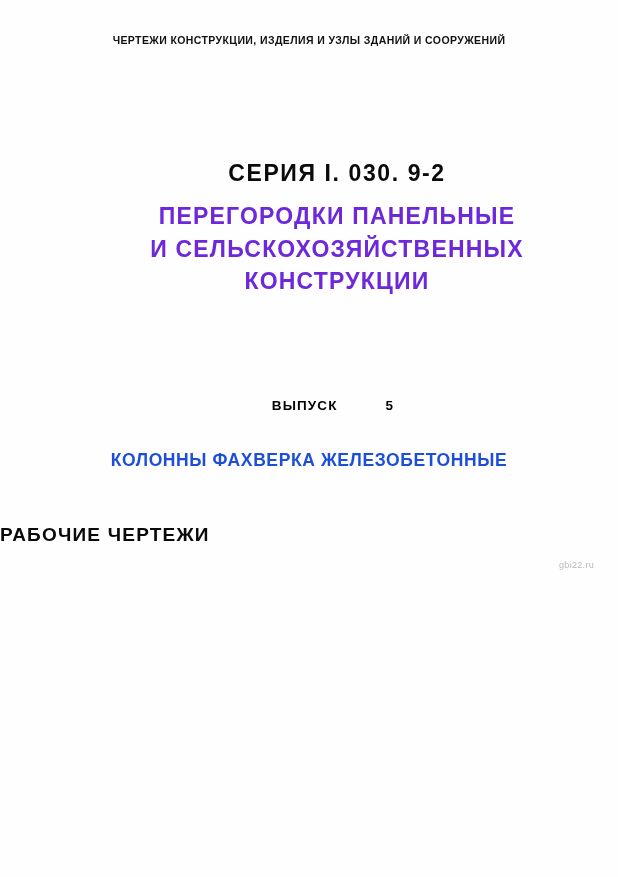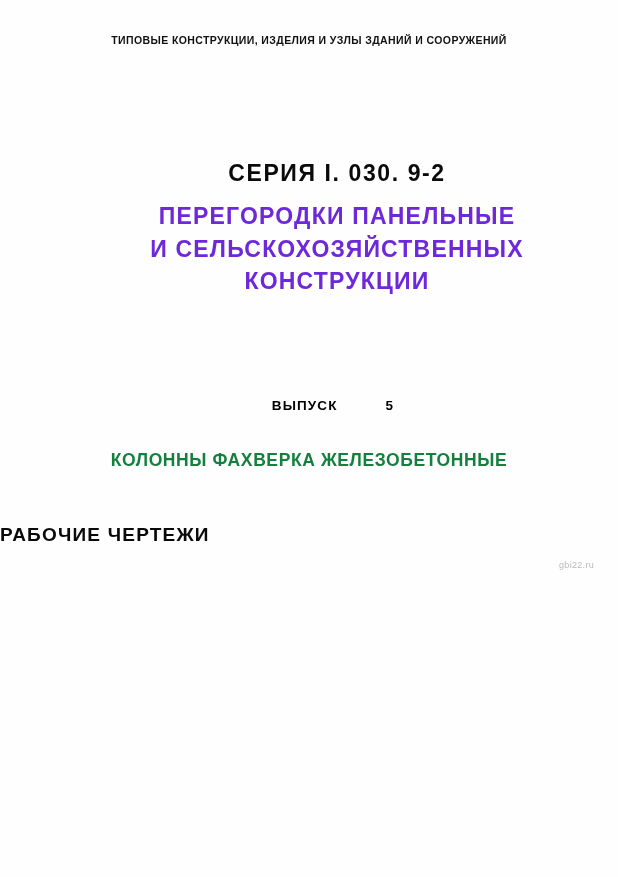--- a/index.html
+++ b/index.html
@@ -79,21 +79,21 @@
   .subject-line {
     position: absolute;
     top: 450px;
     left: 0;
     width: 100%;
     text-align: center;
     font-size: 17.5px;
     font-weight: bold;
     letter-spacing: 0.6px;
     white-space: nowrap;
-    color: #15803d;
+    color: #1d4ed8;
   }
 
   .doc-type-line {
     position: absolute;
     top: 524px;
     left: 0;
     width: 100%;
     text-align: left;
     font-size: 19px;
     font-weight: bold;
@@ -109,21 +109,21 @@
     color: #b9b9b9;
     letter-spacing: 0.3px;
     text-align: center;
   }
 </style>
 </head>
 <body>
 
 <div class="page">
 
-  <div class="top-header">ТИПОВЫЕ КОНСТРУКЦИИ, ИЗДЕЛИЯ И УЗЛЫ  ЗДАНИЙ И СООРУЖЕНИЙ</div>
+  <div class="top-header">ЧЕРТЕЖИ КОНСТРУКЦИИ, ИЗДЕЛИЯ И УЗЛЫ  ЗДАНИЙ И СООРУЖЕНИЙ</div>
 
   <div class="title-block">
     <div class="series-line">СЕРИЯ I. 030. 9-2</div>
     <div class="title-line">ПЕРЕГОРОДКИ  ПАНЕЛЬНЫЕ</div>
     <div class="title-line">И  СЕЛЬСКОХОЗЯЙСТВЕННЫХ</div>
     <div class="title-line">КОНСТРУКЦИИ</div>
   </div>
 
   <div class="issue-block">
     <span class="issue-label">ВЫПУСК</span><span class="issue-label num">5</span>

